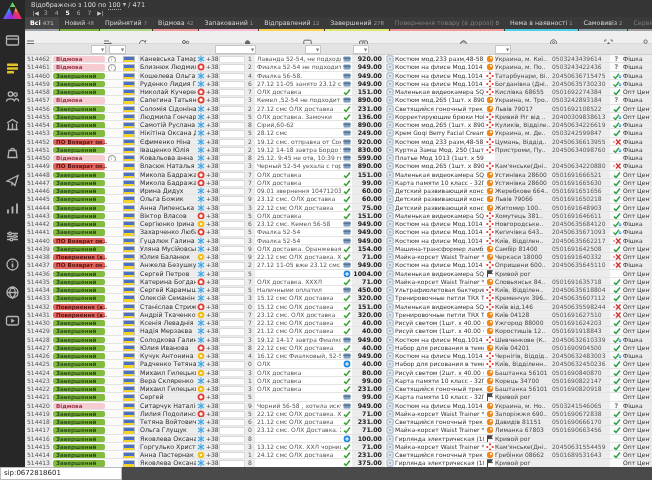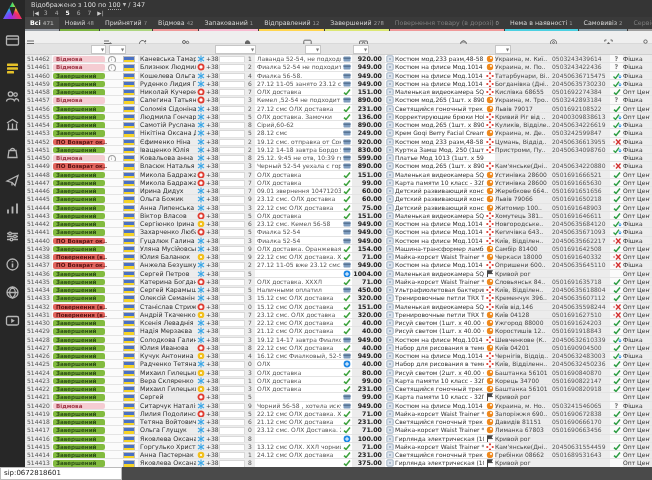--- a/index.html
+++ b/index.html
@@ -133,21 +133,21 @@
             <path d="M6.2 5.5 L9.8 7.7 L6.2 9.9 Z" fill="#b5b5b5" stroke="none"></path>
           </svg></div>
       </div>
   </div>
 
   <div id="topbar">
     <div id="info-line">
       <span>Відображено з 100 по</span>
       <span class="pgsz">100</span>
       <span class="caret">▼</span>
-      <span>/ 347</span>
+      <span>/ 471</span>
     </div>
     <div id="pager">
         <span class="nav">❘◀</span>
         <span class="pg">3</span>
         <span class="pg">4</span>
         <span class="pg cur">5</span>
         <span class="pg">6</span>
         <span class="pg">7</span>
         <span class="nav">▶❘</span>
       </div>

